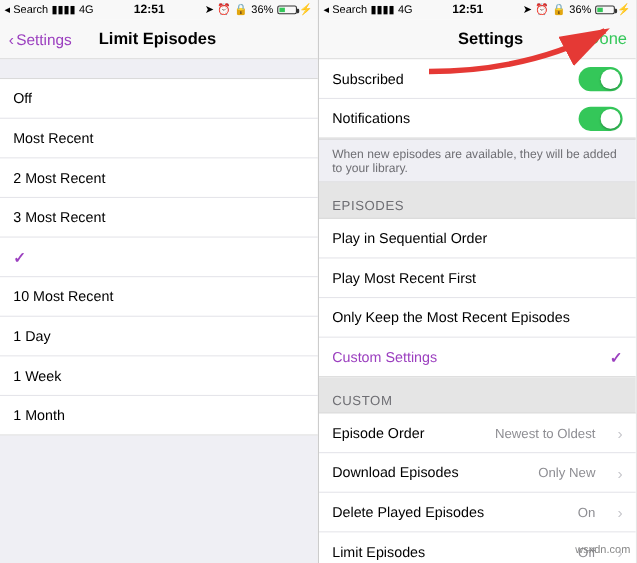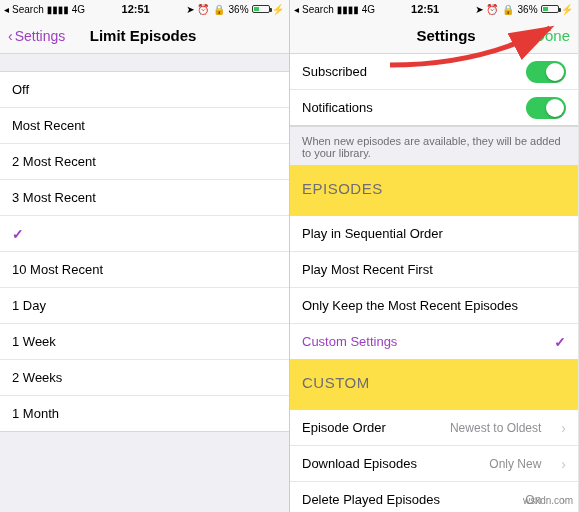--- a/index.html
+++ b/index.html
@@ -53,23 +53,23 @@
   .section-gap { height: 18px; background: #efeff4; border-bottom: 1px solid #d8d8d8; }
   .section-text {
     background: #efeff4;
     padding: 8px 12px 6px;
     font-size: 11px;
     color: #6e6e73;
     border-top: 1px solid #d8d8d8;
     border-bottom: 1px solid #d8d8d8;
   }
   .section-header {
-    background: #fde047;
-    padding: 14px 12px 18px;
-    font-size: 15px;
+    background: #e5e5e5;
+    padding: 14px 12px 4px;
+    font-size: 12px;
     color: #6e6e73;
     letter-spacing: 0.5px;
     border-bottom: 1px solid #d8d8d8;
   }
   .row {
     display: flex;
     align-items: center;
     justify-content: space-between;
     padding: 0 12px;
     min-height: 36px;
@@ -169,23 +169,20 @@
         <div class="row">
           <span>10 Most Recent</span>
         </div>
         <div class="row">
           <span>1 Day</span>
         </div>
         <div class="row">
           <span>1 Week</span>
         </div>
         <div class="row">
-          <span>2 Weeks</span>
-        </div>
-        <div class="row">
           <span>1 Month</span>
         </div>
       </div>
     <div class="fill-rest"></div>
   </div>
 
   <div class="screen">
     <div class="status-bar">
       <div class="sb-left">
         <span>◂</span>

